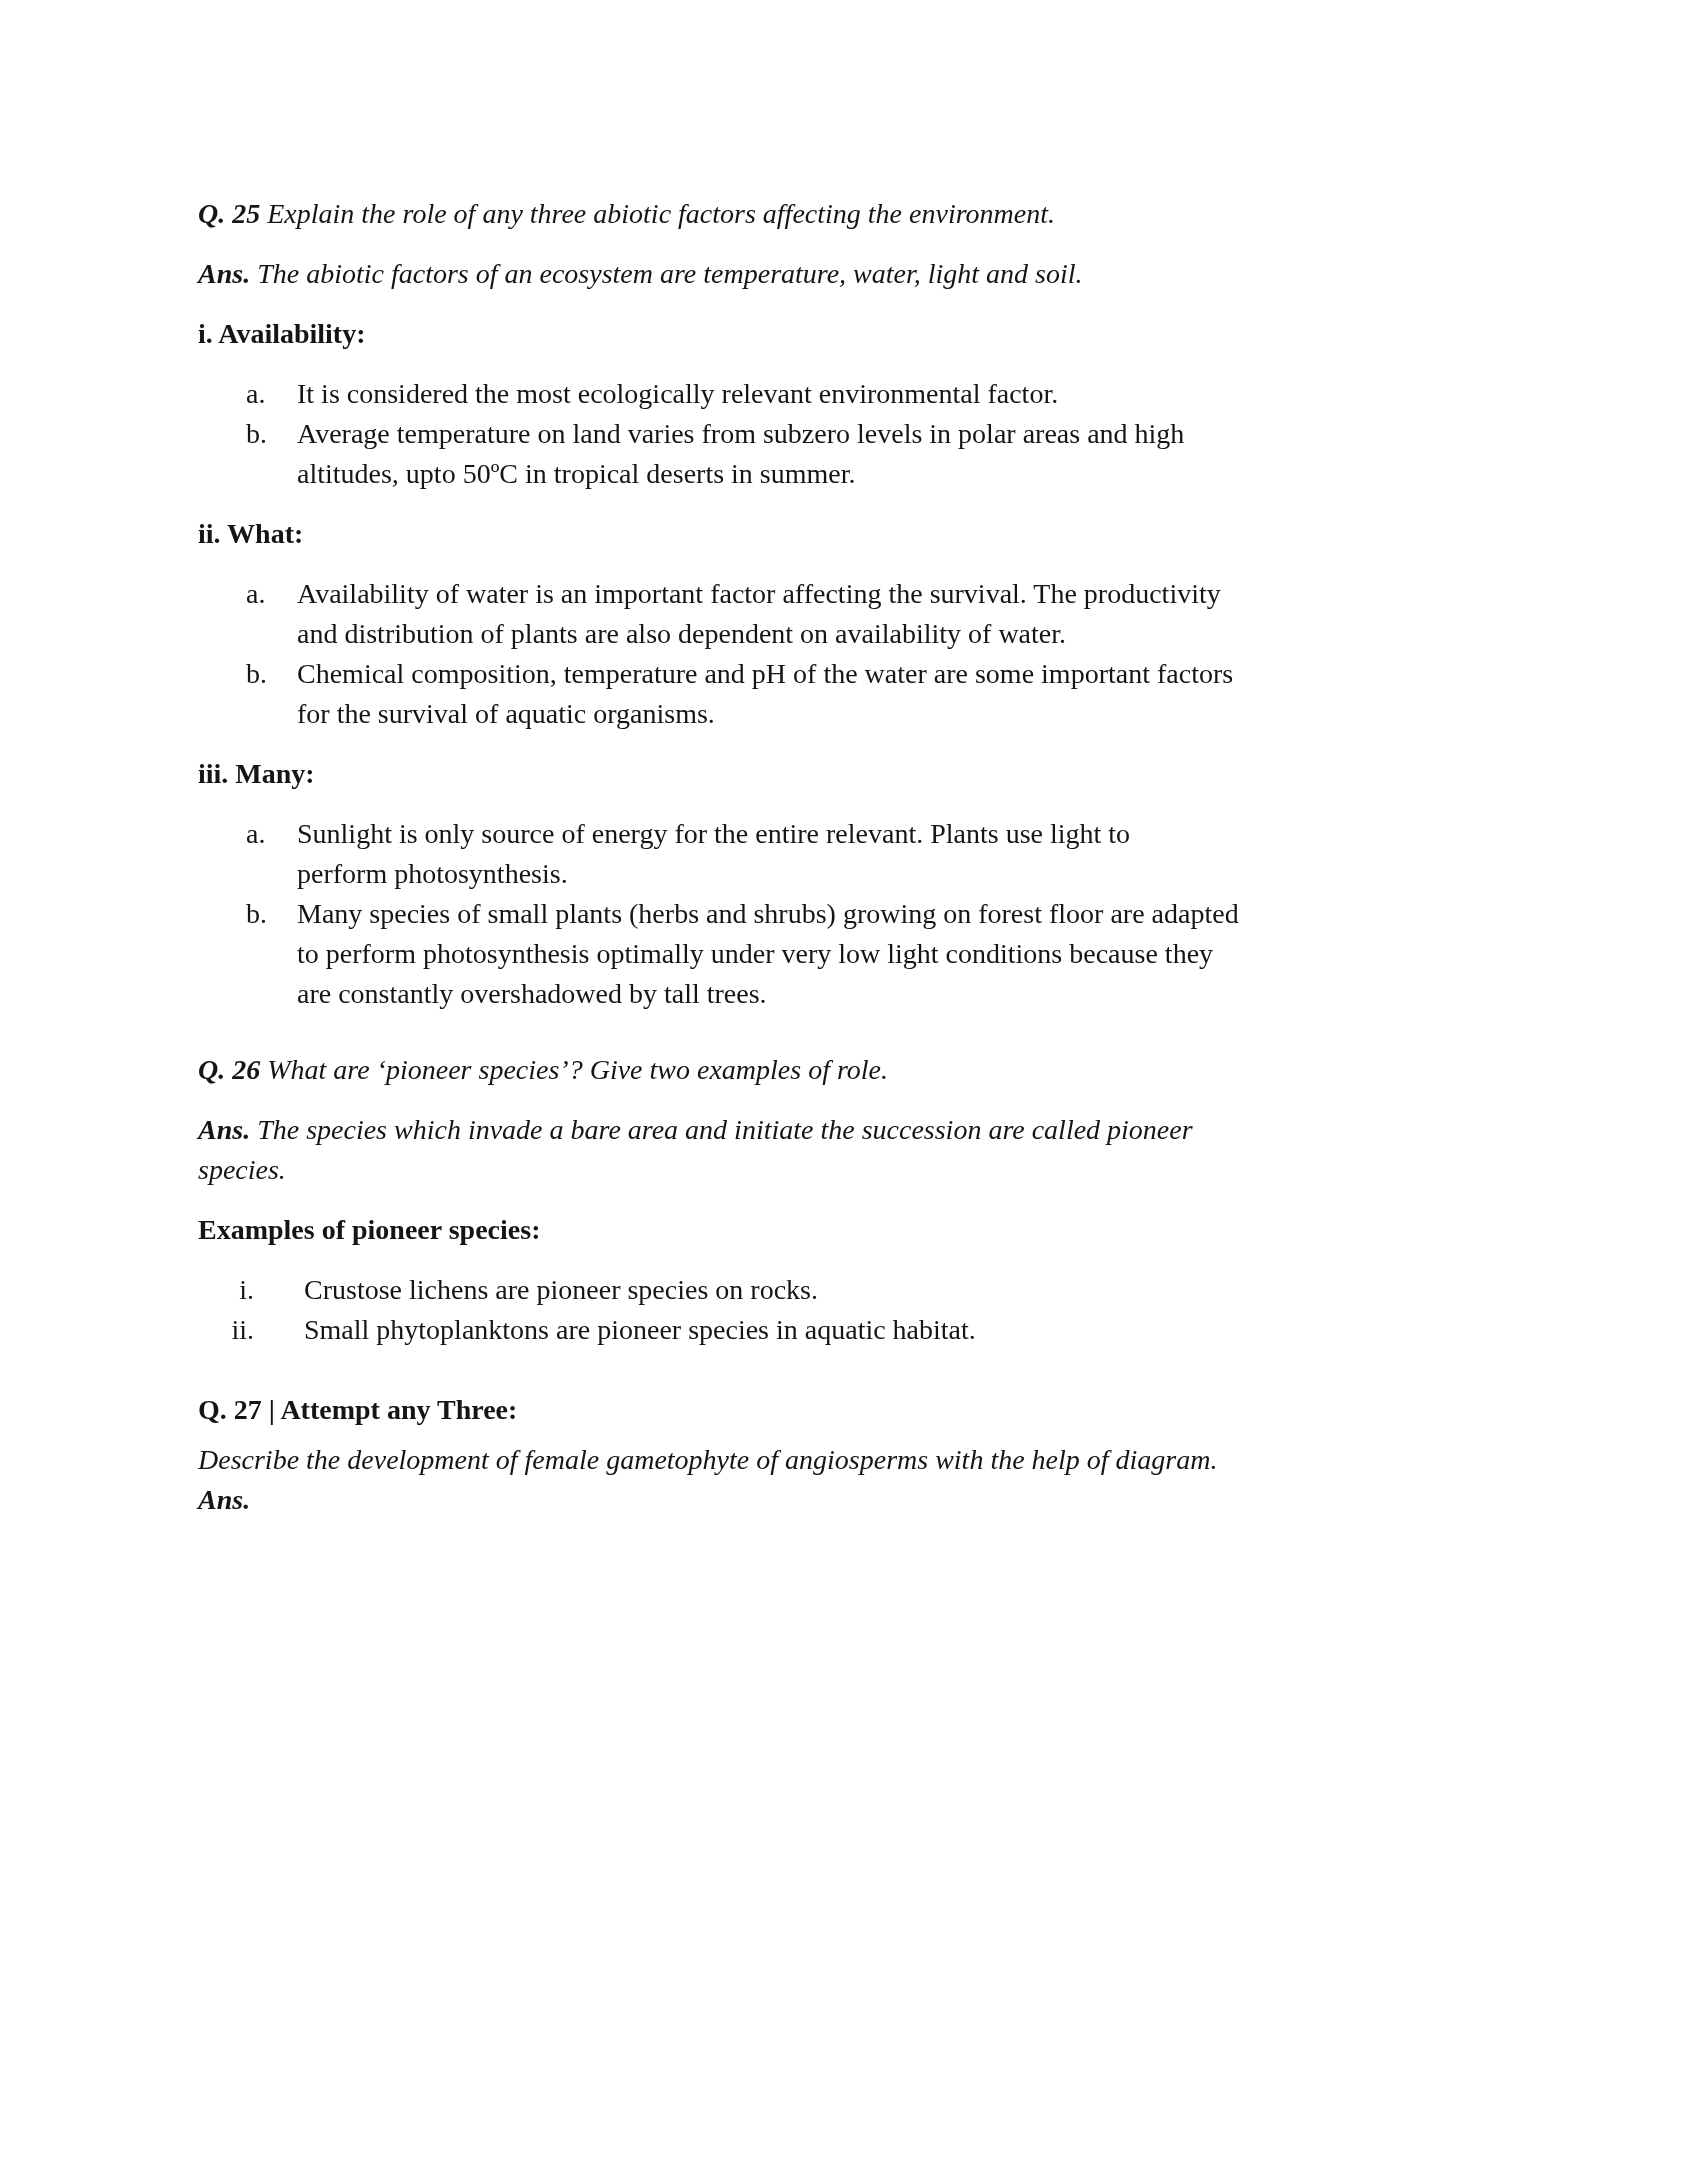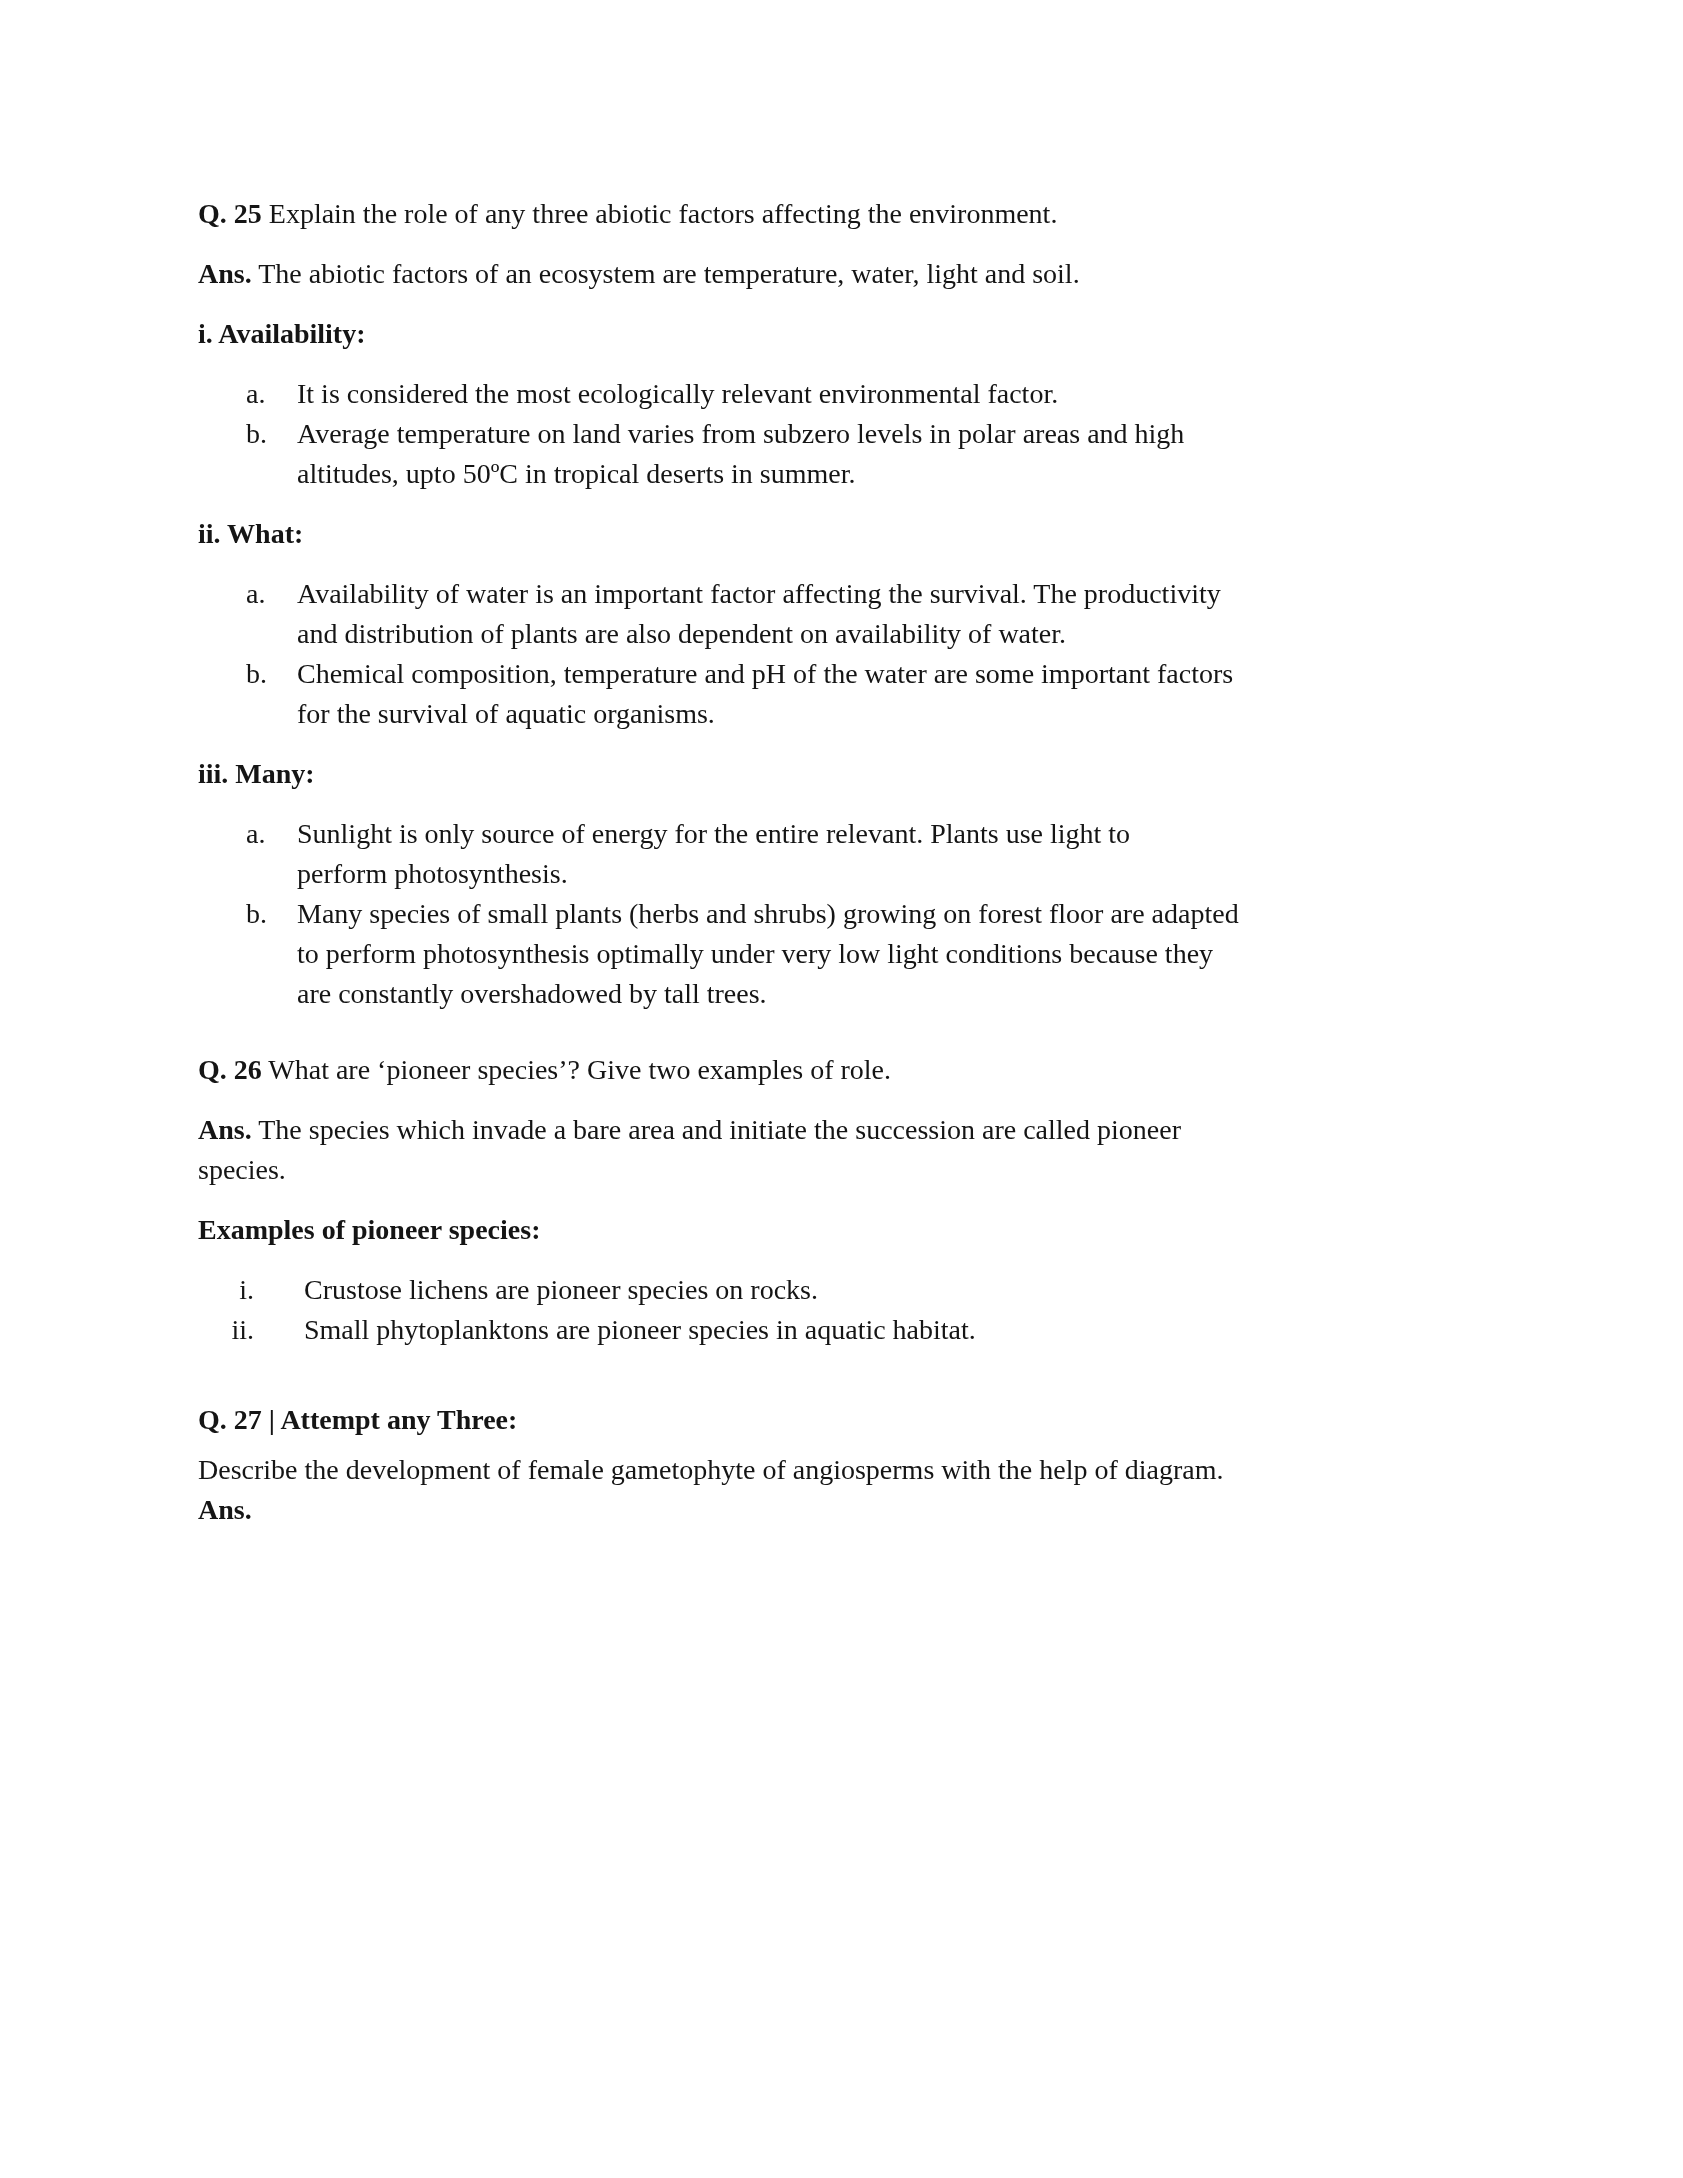--- a/index.html
+++ b/index.html
@@ -11,33 +11,33 @@
     height: 2178px;
     margin: 0 auto;
     background: var(--bg, #ffffff);
     color: var(--ink, #151515);
     font-family: "Liberation Serif", "DejaVu Serif", serif;
     font-size: 28px;
     line-height: 40px;
     padding: 194px 188px 0 198px;
     overflow: hidden;
   }
-  .para { margin: 0 0 20px 0; }
+  .para { margin: 0 0 20px 0; font-style: italic; }
   .q-label, .ans-label, .heading { font-weight: bold; }
   .heading { margin: 0 0 20px 0; }
   .txt { white-space: pre-line; }
   .list { margin: 0 0 20px 0; }
   .li { display: flex; }
   .li.ab { padding-left: 48px; }
   .li.ab .marker { flex: none; width: 51px; }
   .li.roman { padding-left: 20px; }
   .li.roman .marker { flex: none; width: 36px; text-align: right; margin-right: 50px; }
   .li .litext { white-space: pre-line; flex: 1 1 auto; }
   .gap-q26 { margin-top: 36px; }
-  .gap-q27 { margin-top: 50px; }
+  .gap-q27 { margin-top: 40px; }
   .tight { margin-bottom: 10px; }
 </style>
 </head>
 <body>
 
 <div class="page">
 
   <p class="para"><b class="q-label">Q. 25</b> <span class="txt">Explain the role of any three abiotic factors affecting the environment.</span></p>
 
   <p class="para"><b class="ans-label">Ans.</b> <span class="txt">The abiotic factors of an ecosystem are temperature, water, light and soil.</span></p>

